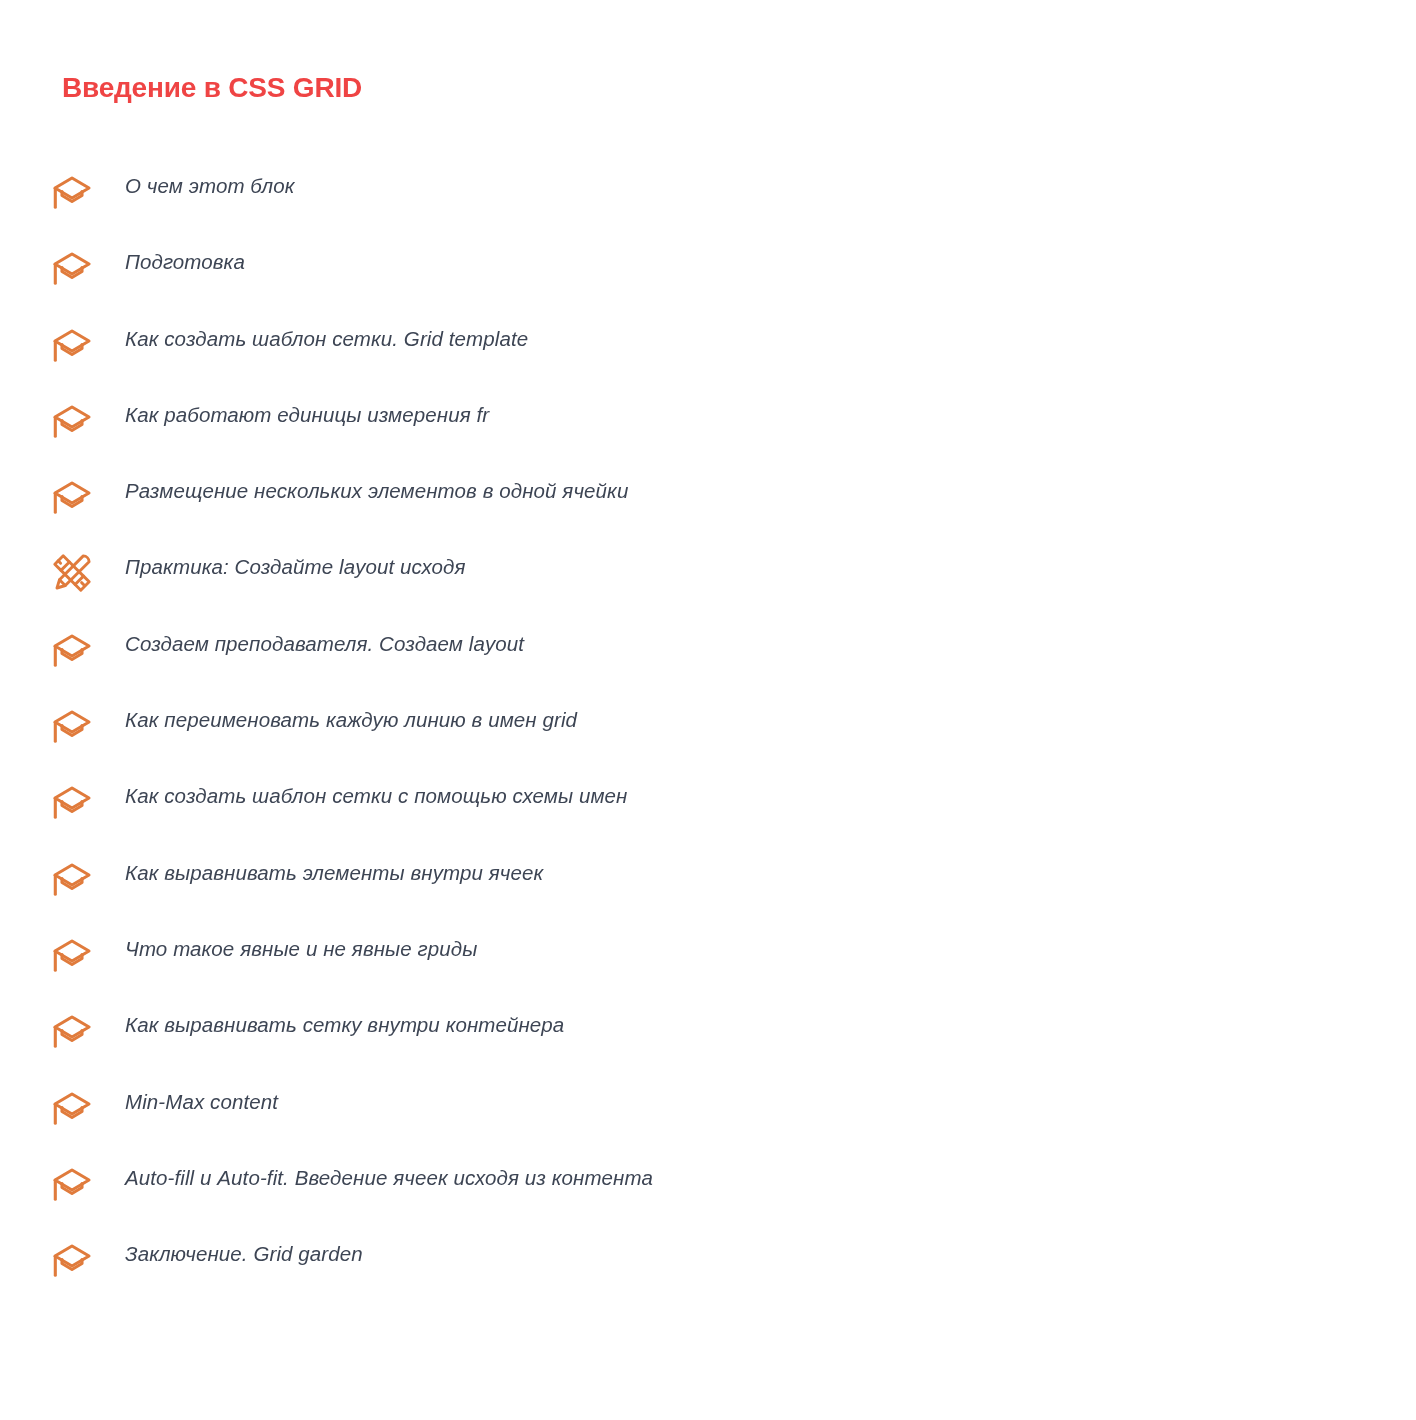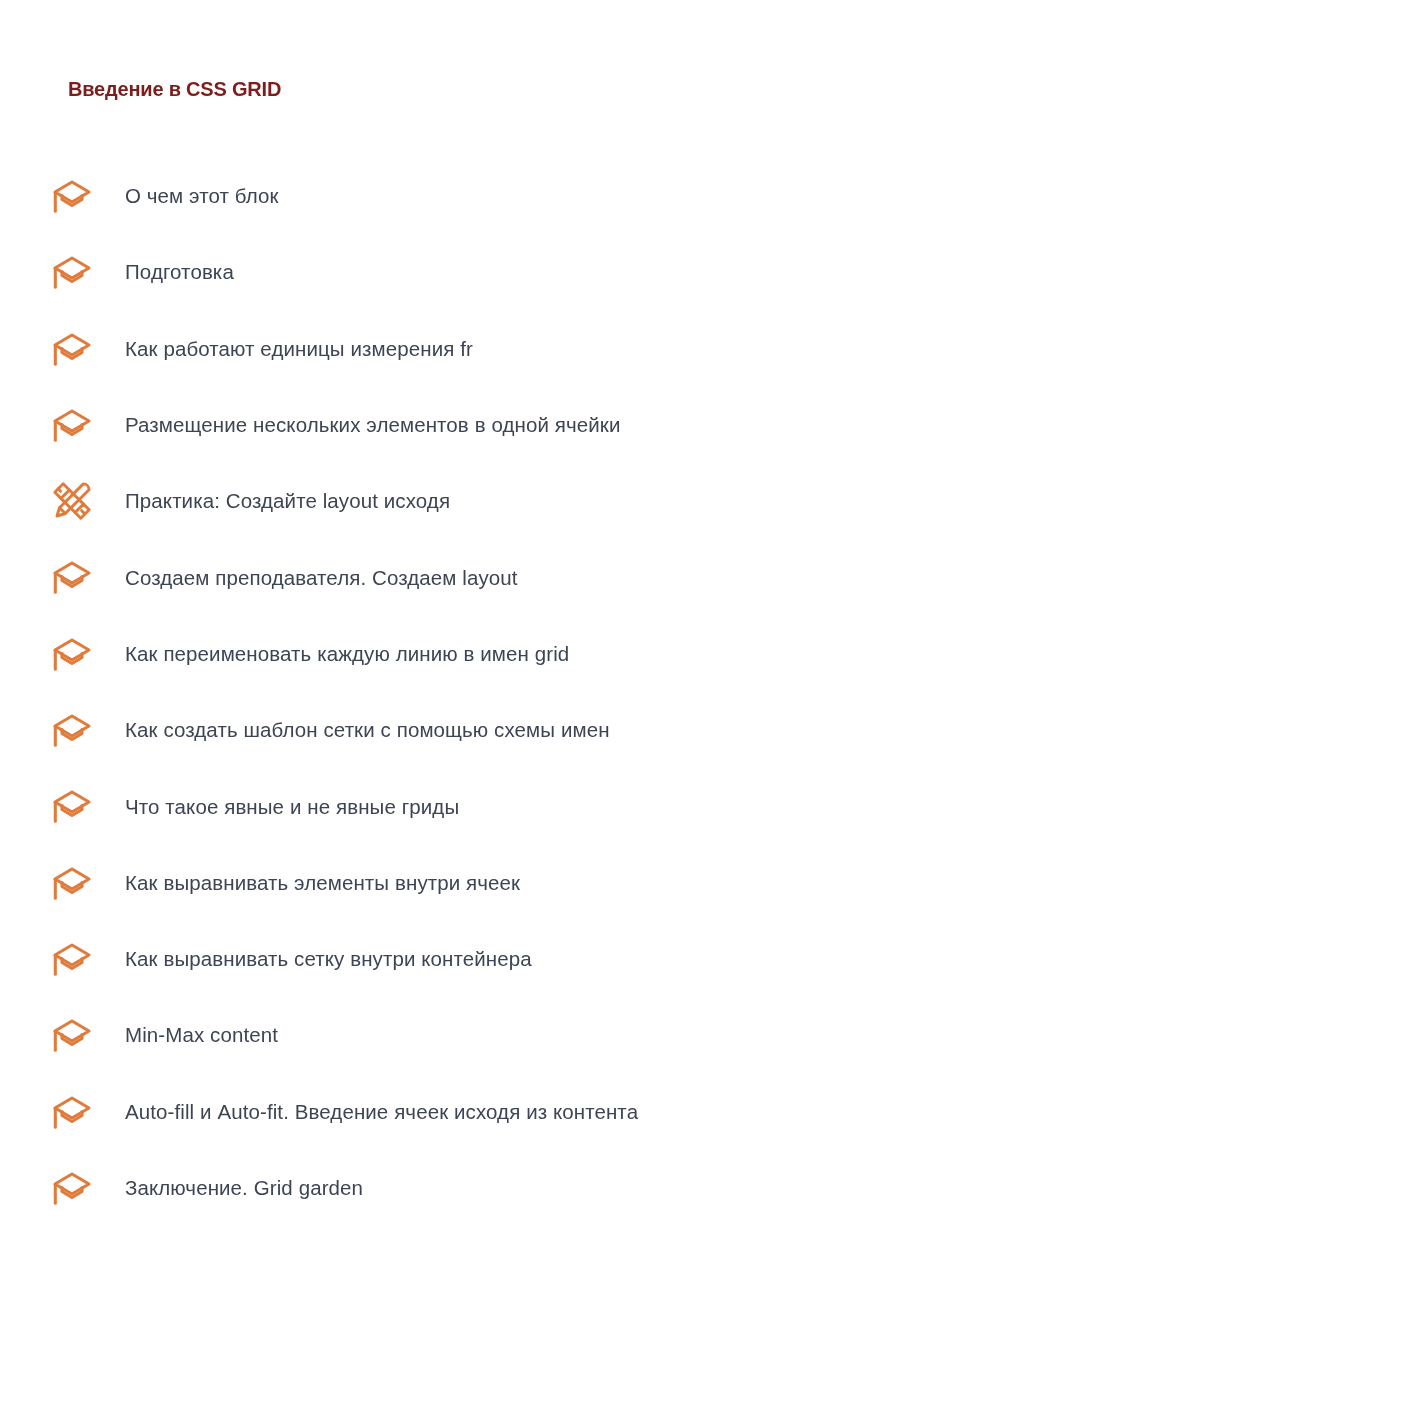--- a/index.html
+++ b/index.html
@@ -19,46 +19,46 @@
     position: relative;
     width: 1416px;
     height: 1420px;
     box-sizing: border-box;
     padding: 0;
   }
   .page-title {
     position: absolute;
     left: 52px;
     top: 61px;
-    margin: 16px;
-    font-size: 20px;
+    margin: 10px;
+    font-size: 28px;
     font-weight: bold;
     letter-spacing: -0.2px;
-    color: #7f1d1d;
+    color: #ef4444;
     line-height: 1.2;
     white-space: nowrap;
   }
   .lesson-list {
     position: absolute;
     left: 0;
     top: 172px;
     width: 1416px;
     margin: 0;
     padding: 0;
     list-style: none;
   }
   .lesson-item {
     position: relative;
     display: flex;
-    align-items: center;
     height: 48px;
     margin-bottom: 28.3px;
     padding-left: 52px;
     box-sizing: border-box;
     cursor: pointer;
+    font-style: italic;
   }
   .lesson-icon {
     flex: 0 0 auto;
     width: 44px;
     height: 40px;
     display: flex;
     align-items: center;
     justify-content: flex-start;
   }
   .lesson-icon svg {
@@ -95,20 +95,30 @@
       </li>
       <li class="lesson-item">
         <span class="lesson-icon">
           <svg width="40" height="36" viewBox="0 0 40 36" fill="none" xmlns="http://www.w3.org/2000/svg">
             <path d="M20 4 L37 14 L20 24 L3 14 Z" stroke="#e07b3c" stroke-width="3.1" stroke-linejoin="round" fill="none"></path>
             <path d="M10 17.5 L10 21.5 L20 27.5 L30 21.5 L30 17.5" stroke="#e07b3c" stroke-width="3.1" stroke-linejoin="round" stroke-linecap="round" fill="none"></path>
             <path d="M3.3 14.2 L3.3 33.2" stroke="#e07b3c" stroke-width="3.1" stroke-linecap="round"></path>
           </svg>
         </span>
         <span class="lesson-label">Подготовка</span>
+      </li>
+      <li class="lesson-item">
+        <span class="lesson-icon">
+          <svg width="40" height="36" viewBox="0 0 40 36" fill="none" xmlns="http://www.w3.org/2000/svg">
+            <path d="M20 4 L37 14 L20 24 L3 14 Z" stroke="#e07b3c" stroke-width="3.1" stroke-linejoin="round" fill="none"></path>
+            <path d="M10 17.5 L10 21.5 L20 27.5 L30 21.5 L30 17.5" stroke="#e07b3c" stroke-width="3.1" stroke-linejoin="round" stroke-linecap="round" fill="none"></path>
+            <path d="M3.3 14.2 L3.3 33.2" stroke="#e07b3c" stroke-width="3.1" stroke-linecap="round"></path>
+          </svg>
+        </span>
+        <span class="lesson-label">Как создать шаблон сетки. Grid template</span>
       </li>
       <li class="lesson-item">
         <span class="lesson-icon">
           <svg width="40" height="36" viewBox="0 0 40 36" fill="none" xmlns="http://www.w3.org/2000/svg">
             <path d="M20 4 L37 14 L20 24 L3 14 Z" stroke="#e07b3c" stroke-width="3.1" stroke-linejoin="round" fill="none"></path>
             <path d="M10 17.5 L10 21.5 L20 27.5 L30 21.5 L30 17.5" stroke="#e07b3c" stroke-width="3.1" stroke-linejoin="round" stroke-linecap="round" fill="none"></path>
             <path d="M3.3 14.2 L3.3 33.2" stroke="#e07b3c" stroke-width="3.1" stroke-linecap="round"></path>
           </svg>
         </span>
         <span class="lesson-label">Как работают единицы измерения fr</span>
@@ -171,40 +181,40 @@
         <span class="lesson-label">Как создать шаблон сетки с помощью схемы имен</span>
       </li>
       <li class="lesson-item">
         <span class="lesson-icon">
           <svg width="40" height="36" viewBox="0 0 40 36" fill="none" xmlns="http://www.w3.org/2000/svg">
             <path d="M20 4 L37 14 L20 24 L3 14 Z" stroke="#e07b3c" stroke-width="3.1" stroke-linejoin="round" fill="none"></path>
             <path d="M10 17.5 L10 21.5 L20 27.5 L30 21.5 L30 17.5" stroke="#e07b3c" stroke-width="3.1" stroke-linejoin="round" stroke-linecap="round" fill="none"></path>
             <path d="M3.3 14.2 L3.3 33.2" stroke="#e07b3c" stroke-width="3.1" stroke-linecap="round"></path>
           </svg>
         </span>
+        <span class="lesson-label">Как выравнивать элементы внутри ячеек</span>
+      </li>
+      <li class="lesson-item">
+        <span class="lesson-icon">
+          <svg width="40" height="36" viewBox="0 0 40 36" fill="none" xmlns="http://www.w3.org/2000/svg">
+            <path d="M20 4 L37 14 L20 24 L3 14 Z" stroke="#e07b3c" stroke-width="3.1" stroke-linejoin="round" fill="none"></path>
+            <path d="M10 17.5 L10 21.5 L20 27.5 L30 21.5 L30 17.5" stroke="#e07b3c" stroke-width="3.1" stroke-linejoin="round" stroke-linecap="round" fill="none"></path>
+            <path d="M3.3 14.2 L3.3 33.2" stroke="#e07b3c" stroke-width="3.1" stroke-linecap="round"></path>
+          </svg>
+        </span>
         <span class="lesson-label">Что такое явные и не явные гриды</span>
       </li>
       <li class="lesson-item">
         <span class="lesson-icon">
           <svg width="40" height="36" viewBox="0 0 40 36" fill="none" xmlns="http://www.w3.org/2000/svg">
             <path d="M20 4 L37 14 L20 24 L3 14 Z" stroke="#e07b3c" stroke-width="3.1" stroke-linejoin="round" fill="none"></path>
             <path d="M10 17.5 L10 21.5 L20 27.5 L30 21.5 L30 17.5" stroke="#e07b3c" stroke-width="3.1" stroke-linejoin="round" stroke-linecap="round" fill="none"></path>
             <path d="M3.3 14.2 L3.3 33.2" stroke="#e07b3c" stroke-width="3.1" stroke-linecap="round"></path>
           </svg>
         </span>
-        <span class="lesson-label">Как выравнивать элементы внутри ячеек</span>
-      </li>
-      <li class="lesson-item">
-        <span class="lesson-icon">
-          <svg width="40" height="36" viewBox="0 0 40 36" fill="none" xmlns="http://www.w3.org/2000/svg">
-            <path d="M20 4 L37 14 L20 24 L3 14 Z" stroke="#e07b3c" stroke-width="3.1" stroke-linejoin="round" fill="none"></path>
-            <path d="M10 17.5 L10 21.5 L20 27.5 L30 21.5 L30 17.5" stroke="#e07b3c" stroke-width="3.1" stroke-linejoin="round" stroke-linecap="round" fill="none"></path>
-            <path d="M3.3 14.2 L3.3 33.2" stroke="#e07b3c" stroke-width="3.1" stroke-linecap="round"></path>
-          </svg>
-        </span>
         <span class="lesson-label">Как выравнивать сетку внутри контейнера</span>
       </li>
       <li class="lesson-item">
         <span class="lesson-icon">
           <svg width="40" height="36" viewBox="0 0 40 36" fill="none" xmlns="http://www.w3.org/2000/svg">
             <path d="M20 4 L37 14 L20 24 L3 14 Z" stroke="#e07b3c" stroke-width="3.1" stroke-linejoin="round" fill="none"></path>
             <path d="M10 17.5 L10 21.5 L20 27.5 L30 21.5 L30 17.5" stroke="#e07b3c" stroke-width="3.1" stroke-linejoin="round" stroke-linecap="round" fill="none"></path>
             <path d="M3.3 14.2 L3.3 33.2" stroke="#e07b3c" stroke-width="3.1" stroke-linecap="round"></path>
           </svg>
         </span>

